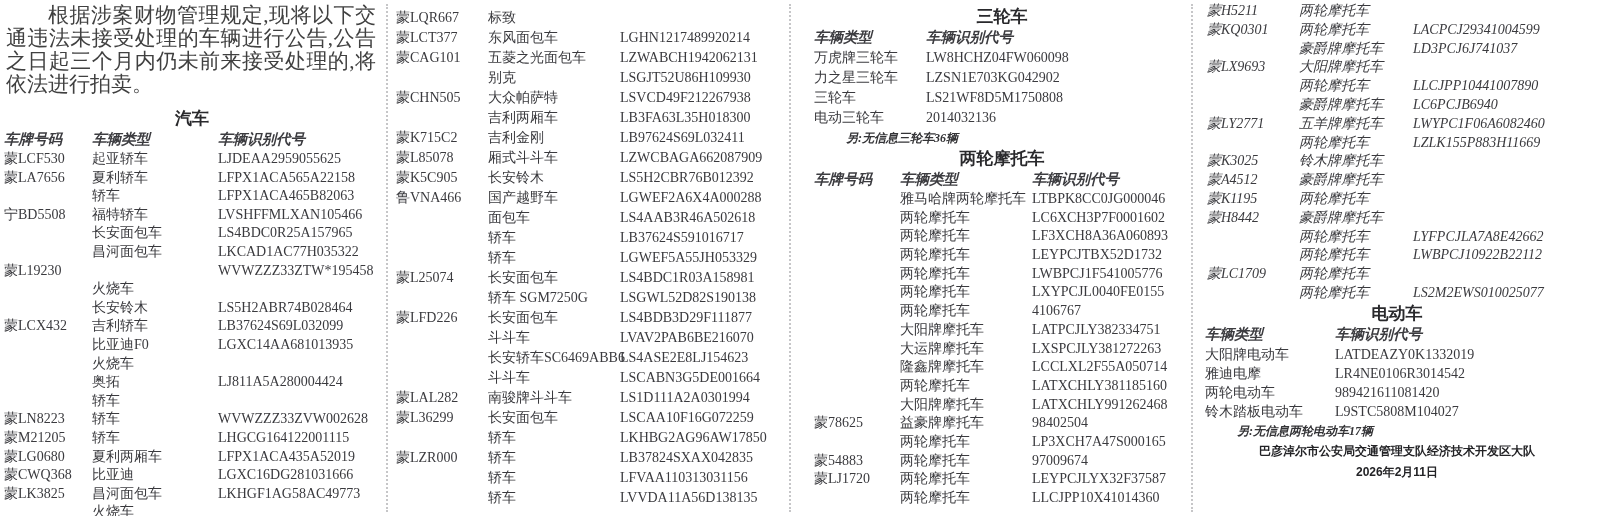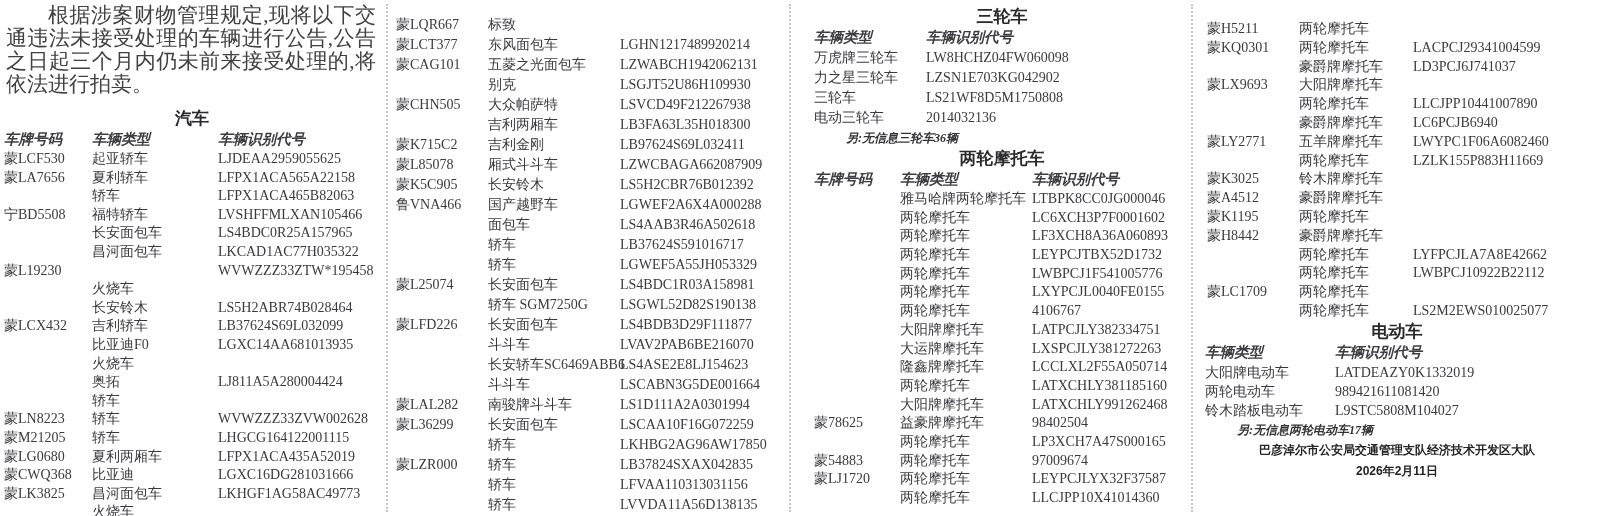--- a/index.html
+++ b/index.html
@@ -26,22 +26,22 @@
          font-size:14.5px;color:#3c3c40;text-align:center;}
   .cell{position:absolute;top:0;white-space:nowrap;}
   .trow{position:relative;}
   .tbody{font-size:14px;color:#3a3a3e;}
   #col1 .trow{height:18.6px;line-height:18.6px;}
   #col2 .trow{height:20px;line-height:20px;}
   #tri-body .trow{height:20px;line-height:20px;}
   #moto-body3 .trow{height:18.7px;line-height:18.7px;}
   #moto-body4 .trow{height:18.8px;line-height:18.8px;}
   #ebike-body .trow{height:19px;line-height:19px;}
-  #col2 .tbody{margin-top:15px;}
-  #moto-body4{margin-top:20px;}
+  #col2 .tbody{margin-top:8px;}
+  #moto-body4{margin-top:2px;font-style:italic;}
 
   .c1-a{left:4px}   .c1-b{left:92px}  .c1-c{left:218px}
   .c2-a{left:4px}   .c2-b{left:96px}  .c2-c{left:228px}
   .t3-a{left:8px}   .t3-b{left:120px}
   .c3-a{left:8px}   .c3-b{left:94px}  .c3-c{left:226px}
   .c4-a{left:10px}  .c4-b{left:102px} .c4-c{left:216px}
   .e4-a{left:8px}   .e4-b{left:138px}
 
   .note{font-style:italic;font-weight:bold;font-size:12px;padding-left:40px;
         height:20px;line-height:20px;color:#333336;}
@@ -450,20 +450,24 @@
     <div class="thead">
       <span class="cell e4-a">车辆类型</span>
       <span class="cell e4-b">车辆识别代号</span>
     </div>
     <div class="tbody" id="ebike-body">
         <div class="trow">
           <span class="cell e4-a">大阳牌电动车</span>
           <span class="cell e4-b">LATDEAZY0K1332019</span>
         </div>
         <div class="trow">
+          <span class="cell e4-a">雅迪电摩</span>
+          <span class="cell e4-b">LR4NE0106R3014542</span>
+        </div>
+        <div class="trow">
           <span class="cell e4-a">两轮电动车</span>
           <span class="cell e4-b">989421611081420</span>
         </div>
         <div class="trow">
           <span class="cell e4-a">铃木踏板电动车</span>
           <span class="cell e4-b">L9STC5808M104027</span>
         </div>
       </div>
     <div class="note">另:无信息两轮电动车17辆</div>
     <div class="footer-line">巴彦淖尔市公安局交通管理支队经济技术开发区大队</div>

